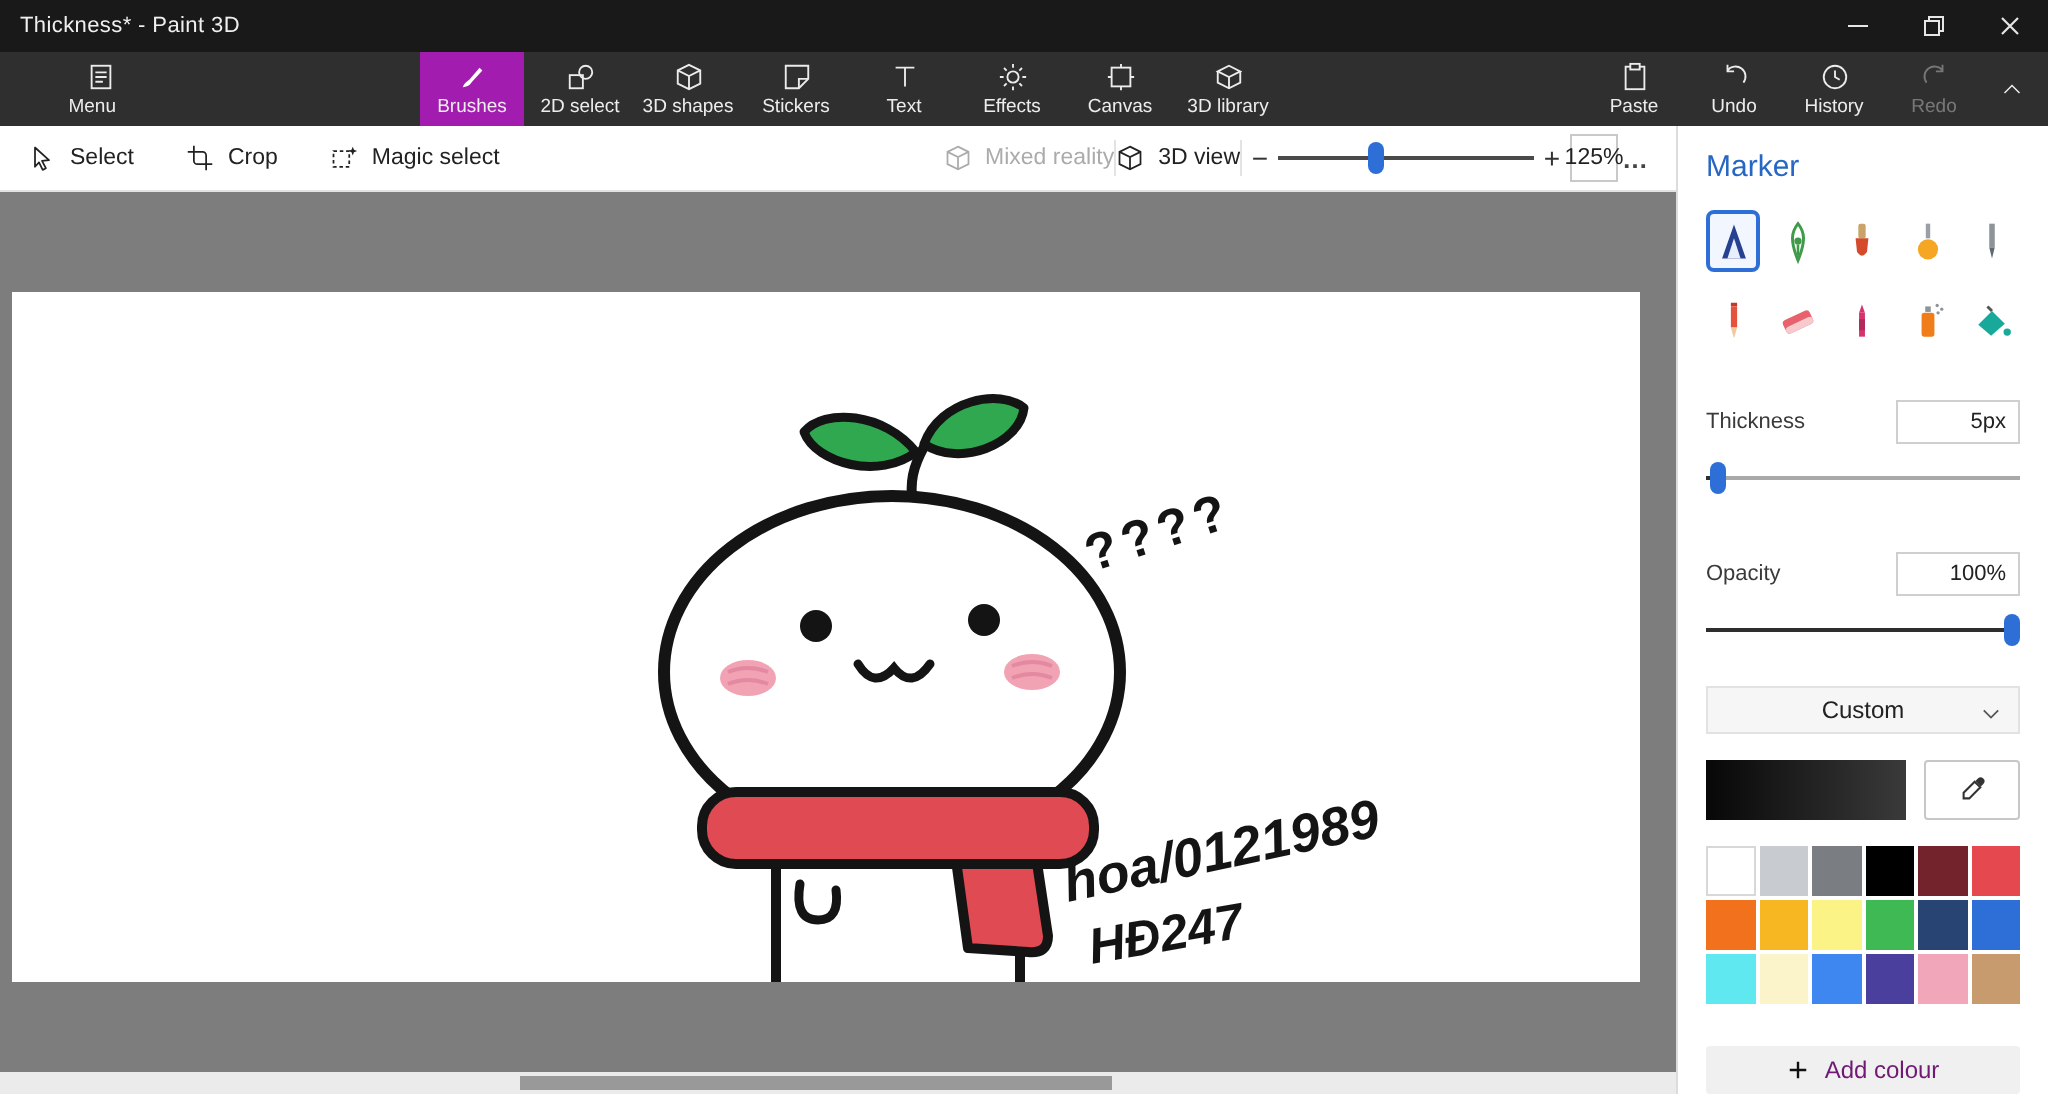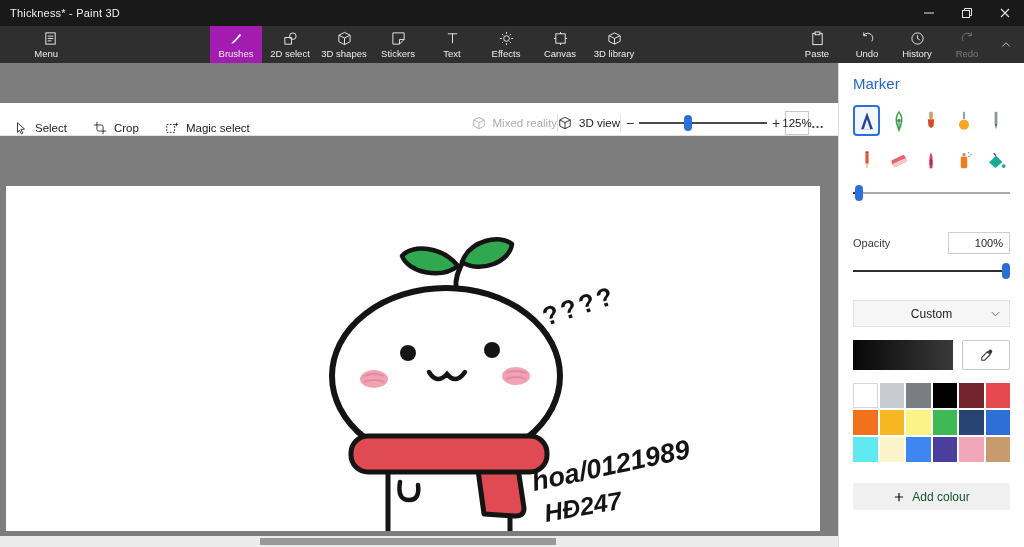--- a/index.html
+++ b/index.html
@@ -22,21 +22,21 @@
   .raction{width:50px;display:flex;flex-direction:column;align-items:center;justify-content:center;gap:2px;font-size:9.5px;}
   .raction.disabled{opacity:.38;}
   .collapse{width:28px;display:flex;align-items:center;justify-content:center;}
   .ricon{display:block;}
 
   
   .main{flex:1;display:flex;min-height:0;}
   .left{flex:1;display:flex;flex-direction:column;min-width:0;background:#7d7d7d;}
 
   
-  .subtoolbar{height:33px;background:#ffffff;border-bottom:1px solid #e2e2e2;display:flex;align-items:flex-end;color:#222;flex:0 0 auto;padding:0 12px 0 14px;gap:26px;margin-top:40px;}
+  .subtoolbar{height:33px;background:#ffffff;border-bottom:1px solid #e2e2e2;display:flex;align-items:center;color:#222;flex:0 0 auto;padding:0 12px 0 14px;gap:26px;}
   .tool{display:flex;align-items:center;gap:7px;font-size:11.5px;white-space:nowrap;}
   .tool.disabled{color:#ababab;}
   .right-tools{margin-left:auto;display:flex;align-items:center;gap:0;}
   .vsep{width:1px;height:18px;background:#e3e3e3;}
   .zbtn{font-size:14px;color:#333;background:none;border:none;width:18px;}
   .zslider{position:relative;width:128px;height:16px;}
   .zslider .track{position:absolute;left:0;right:0;top:7px;height:2px;background:#4a4a4a;}
   .zslider .thumb{position:absolute;top:0;left:calc(38% - 4px);width:8px;height:16px;border-radius:4px;background:#2d6fd6;}
   .zoombox{width:24px;height:24px;border:1px solid #c9c9c9;display:flex;align-items:center;justify-content:center;font-size:11.5px;color:#222;}
   .more{font-size:13px;font-weight:bold;color:#444;padding:0 2px;}
@@ -63,21 +63,21 @@
   .slider .fill{position:absolute;left:0;top:7px;height:2px;background:#2e2e2e;}
   .slider .thumb{position:absolute;top:0;width:8px;height:16px;border-radius:4px;background:#2d6fd6;}
   .dropdown{margin-top:21px;height:27px;background:#f6f6f6;border:1px solid #e2e2e2;display:flex;align-items:center;justify-content:center;position:relative;font-size:12px;color:#222;}
   .dropdown .chev{position:absolute;right:9px;top:10px;}
   .colorrow{display:flex;gap:9px;margin-top:13px;}
   .current{flex:1;height:30px;background:linear-gradient(90deg,#070707,#3a3a3a);}
   .eyedrop{width:48px;height:30px;border:1px solid #c7c7c7;background:#fff;display:flex;align-items:center;justify-content:center;border-radius:2px;}
   .palette{display:grid;grid-template-columns:repeat(6,1fr);gap:2px;margin-top:13px;}
   .swatch{height:25px;}
   .swatch.white{border:1px solid #d8d8d8;}
-  .addbtn{margin-top:21px;height:27px;background:#f0f0f0;display:flex;align-items:center;justify-content:center;gap:7px;font-size:12px;color:#14532d;border-radius:2px;}
+  .addbtn{margin-top:21px;height:27px;background:#f0f0f0;display:flex;align-items:center;justify-content:center;gap:7px;font-size:12px;color:#701a75;border-radius:2px;}
 </style>
 </head>
 <body>
 
 <div class="app">
 
   <div class="titlebar">
     <span class="title">Thickness* - Paint 3D</span>
     <div class="win-controls">
       <div class="win-btn">
@@ -360,20 +360,24 @@
         </div>
         <div class="brush">
           <svg width="22" height="22" viewBox="0 0 24 24">
               <path d="M4.5 13.5 12 6l7 7-7.5 6.5z" fill="#18a99b"></path>
               <path d="M12 6 9.5 3.5" stroke="#555" stroke-width="1.6"></path>
               <circle cx="20.3" cy="17.5" r="2" fill="#18a99b"></circle>
             </svg>
         </div>
       </div>
 
+      <div class="fieldrow first">
+        <span class="flabel">Thickness</span>
+        <div class="valuebox">5px</div>
+      </div>
       <div class="slider">
         <div class="track"></div>
         <div class="fill" style="width:4%"></div>
         <div class="thumb" style="left:2px"></div>
       </div>
 
       <div class="fieldrow">
         <span class="flabel">Opacity</span>
         <div class="valuebox">100%</div>
       </div>

